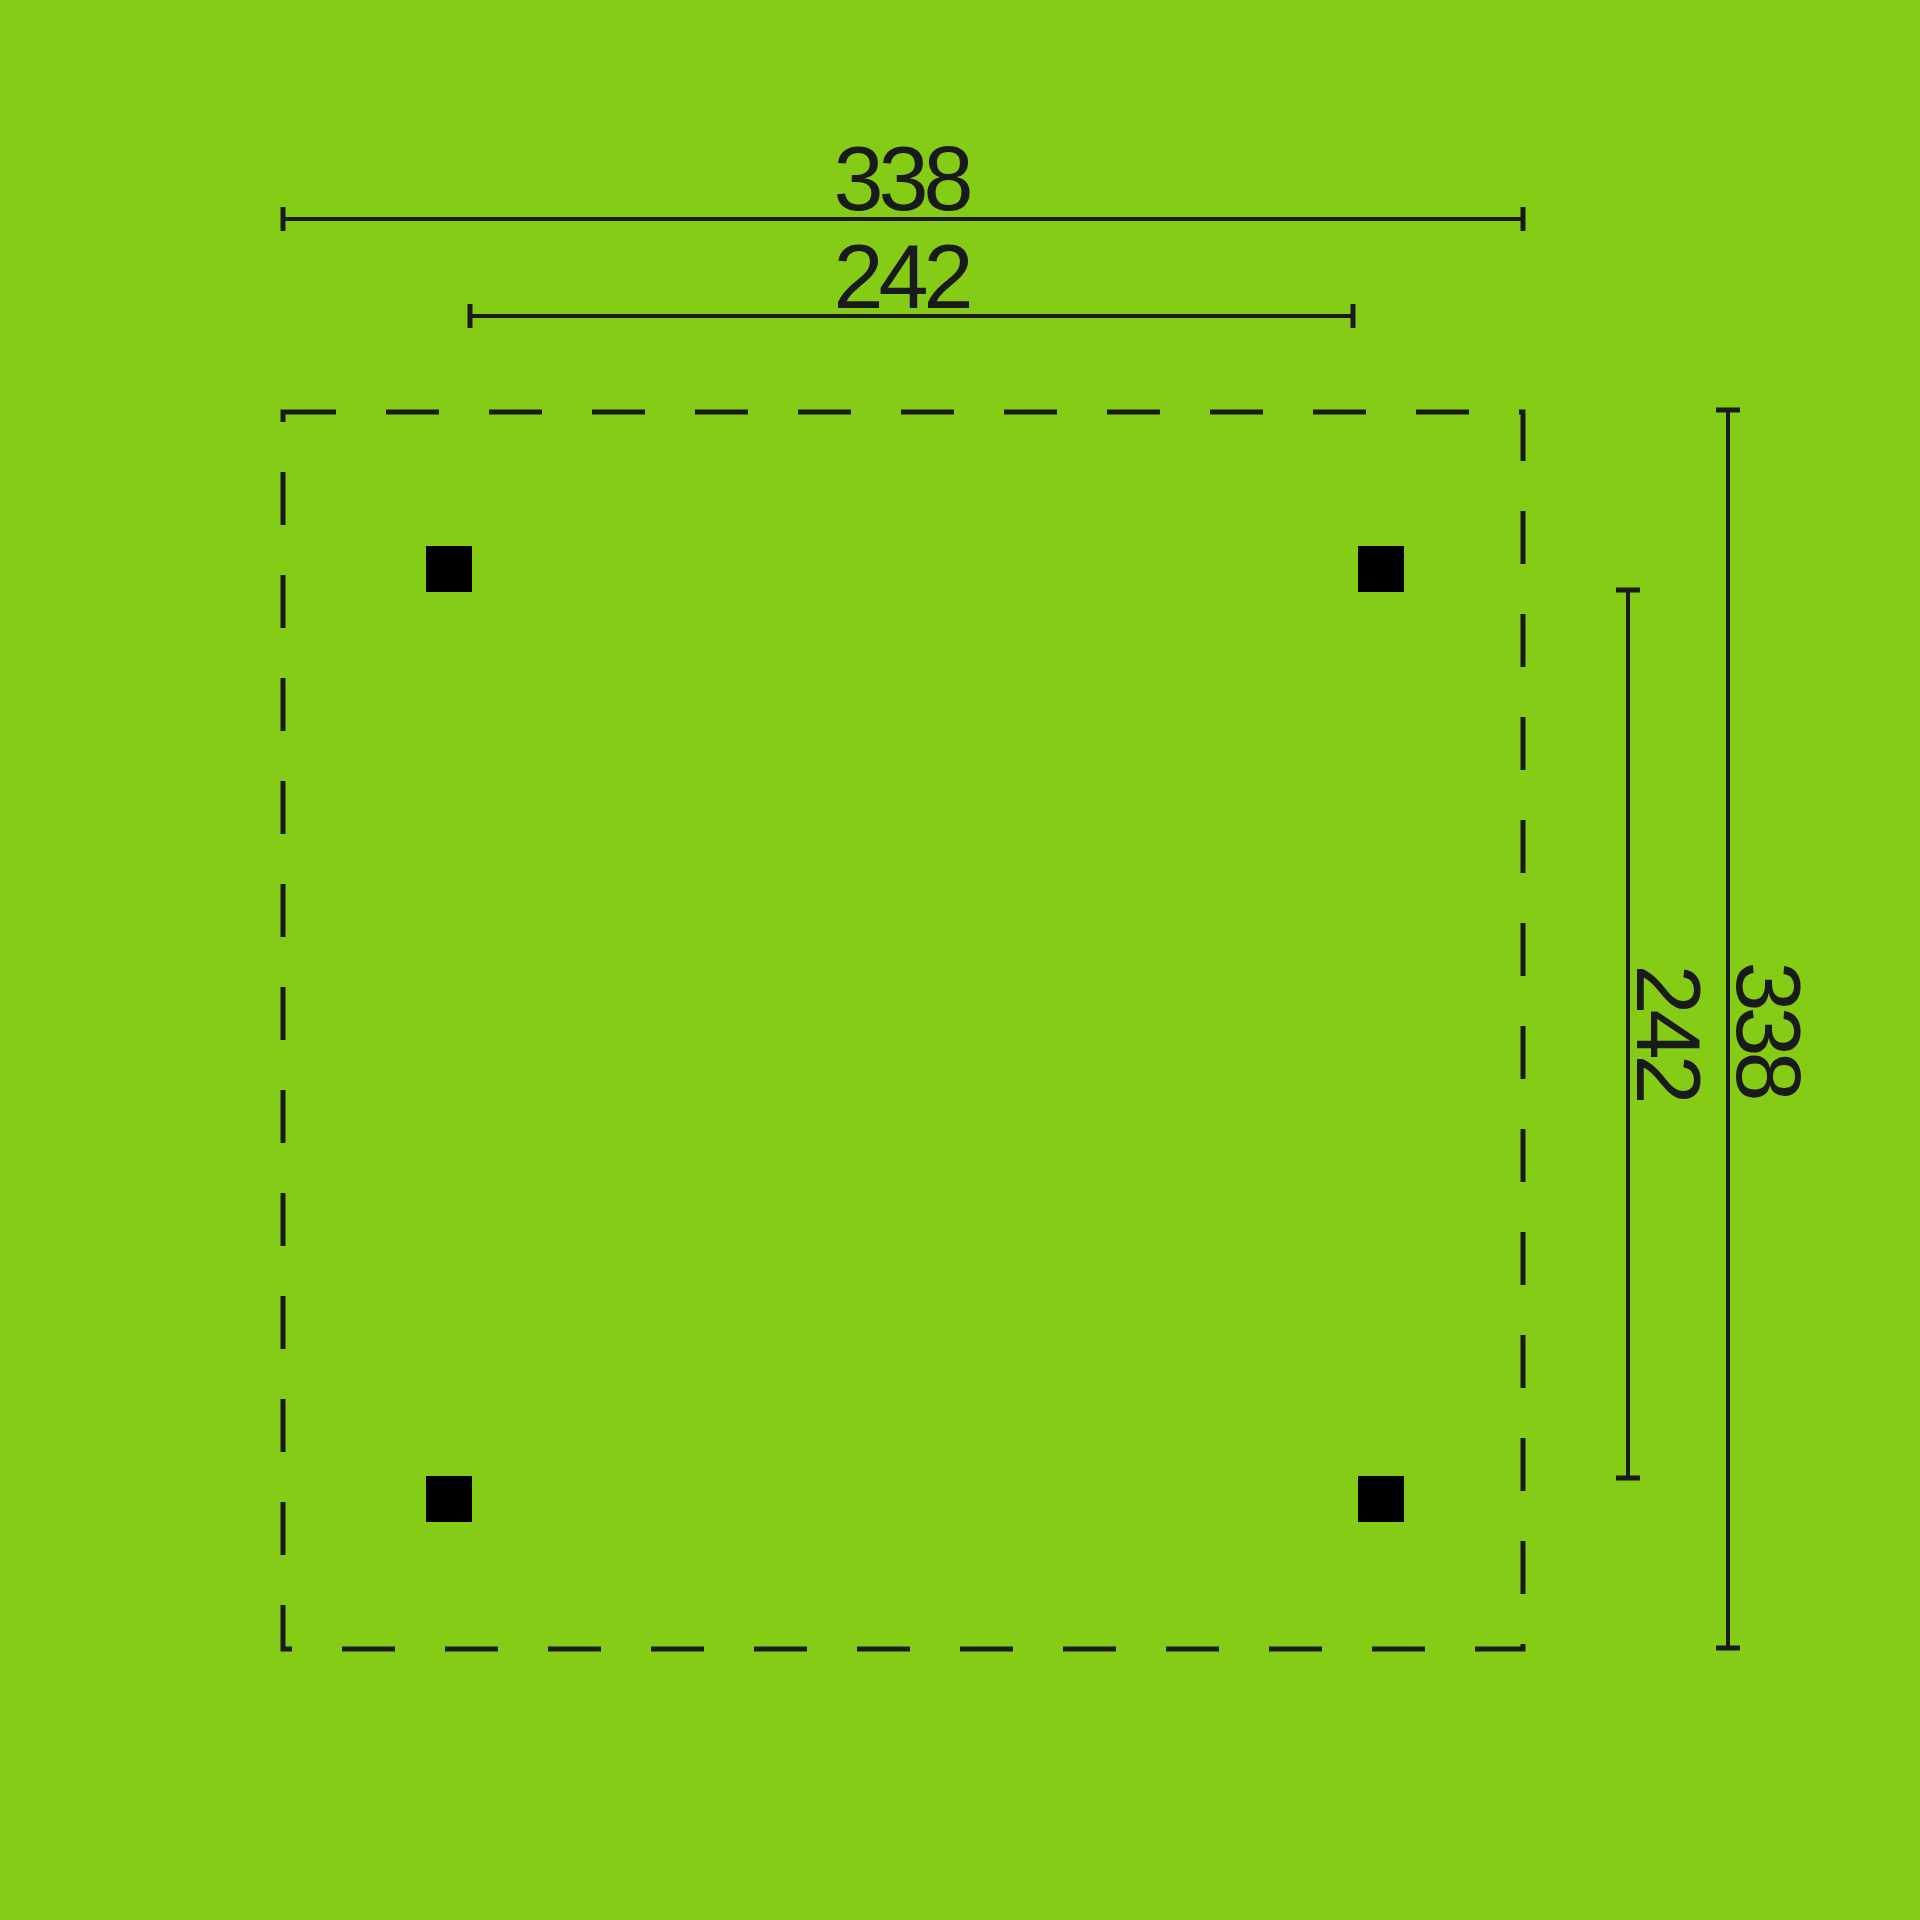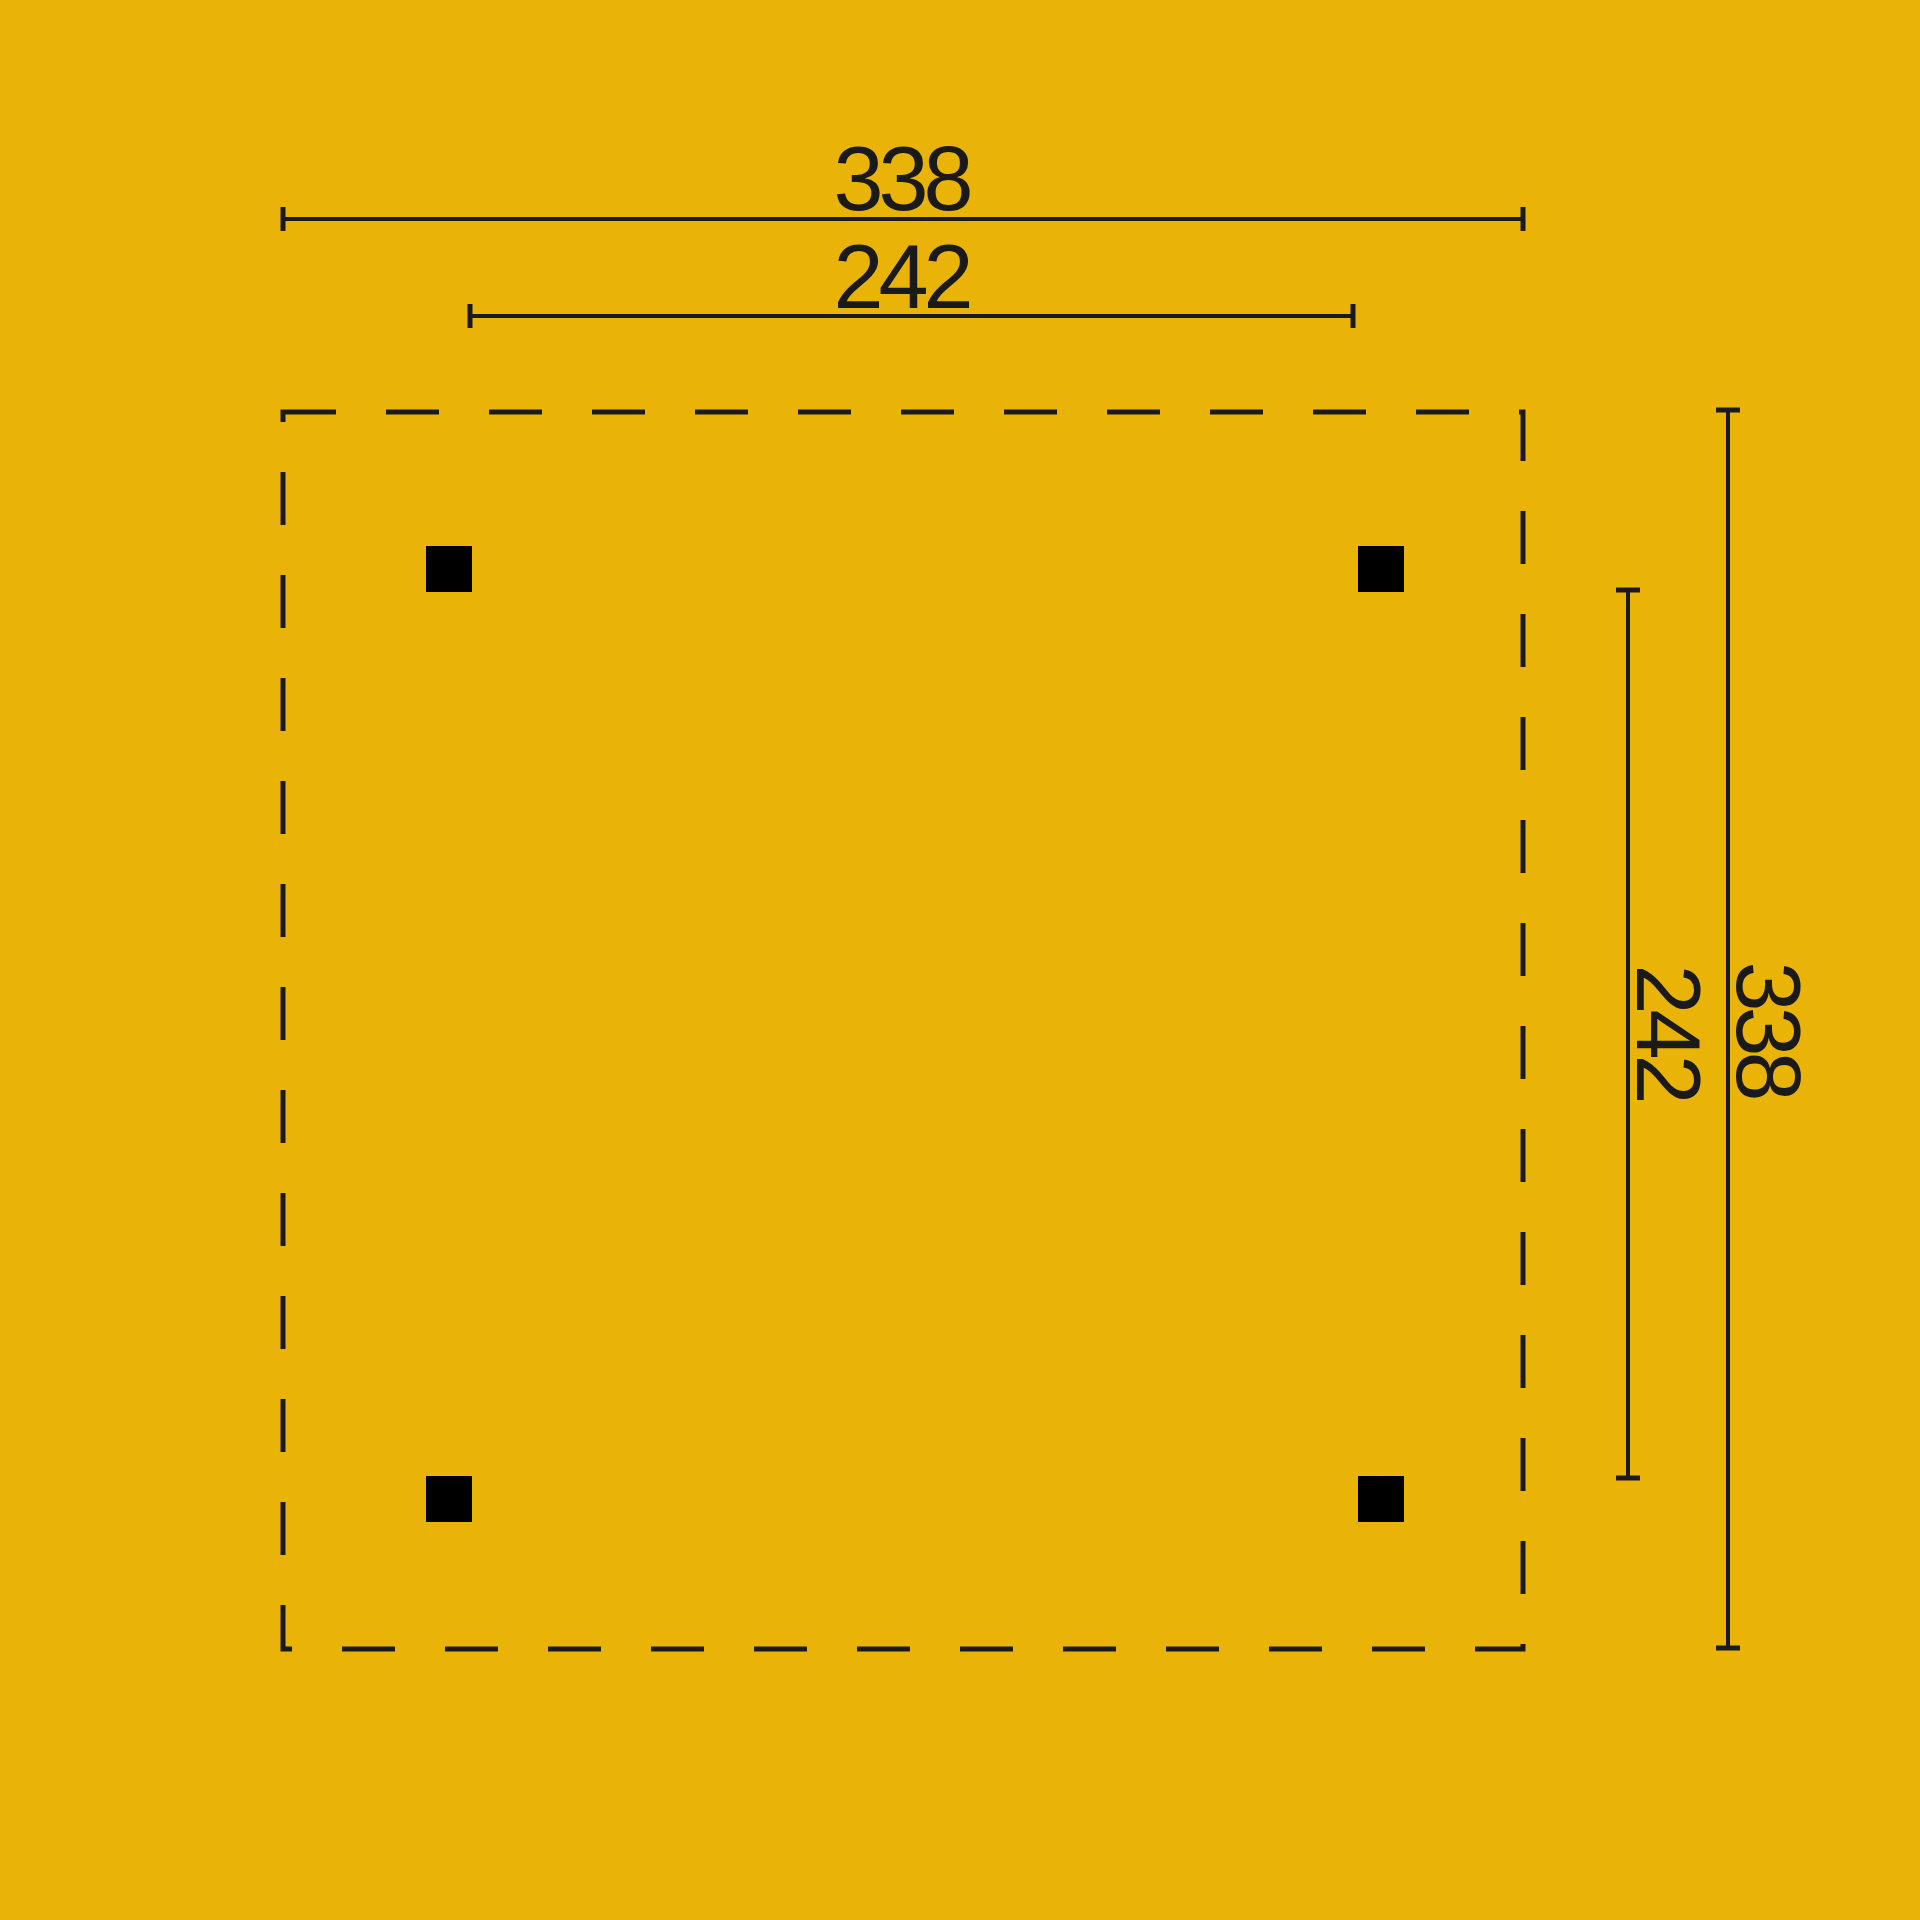--- a/index.html
+++ b/index.html
@@ -4,21 +4,21 @@
 <style>
   html, body {
     margin: 0;
     padding: 0;
     background: #ffffff;
   }
   .canvas {
     position: relative;
     width: 1920px;
     height: 1920px;
-    background: #eab308;
+    background: #84cc16;
     overflow: hidden;
     font-family: "Liberation Sans", sans-serif;
   }
   svg { display: block; }
   .dim-line  { stroke: #1a1a1a; stroke-width: 4px; fill: none; }
   .dim-tick  { stroke: #1a1a1a; stroke-width: 5px; fill: none; }
   .outline   {
     stroke: #1a1a1a;
     stroke-width: 5px;
     fill: none;

